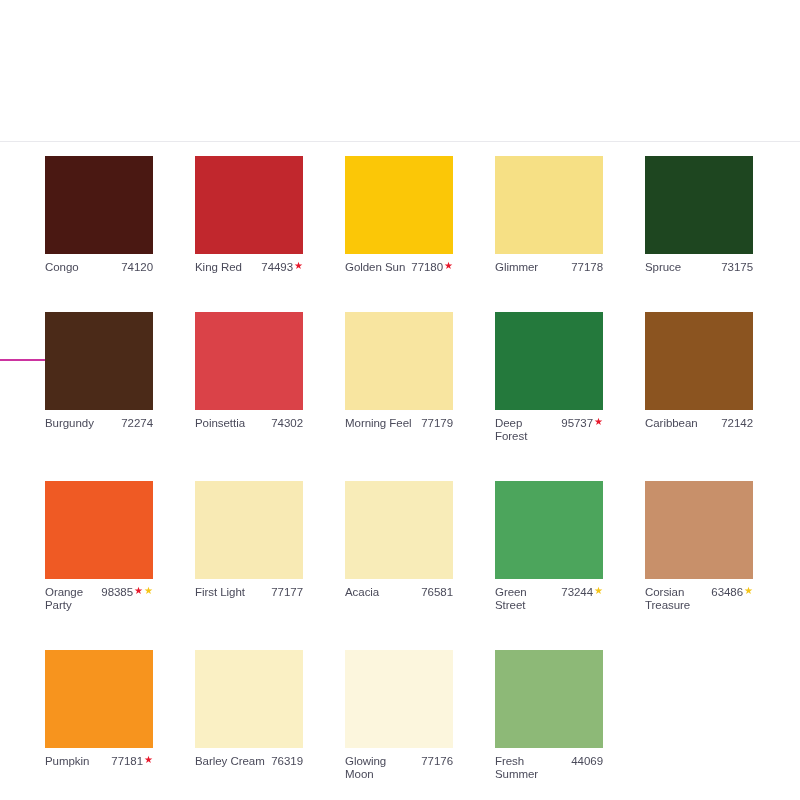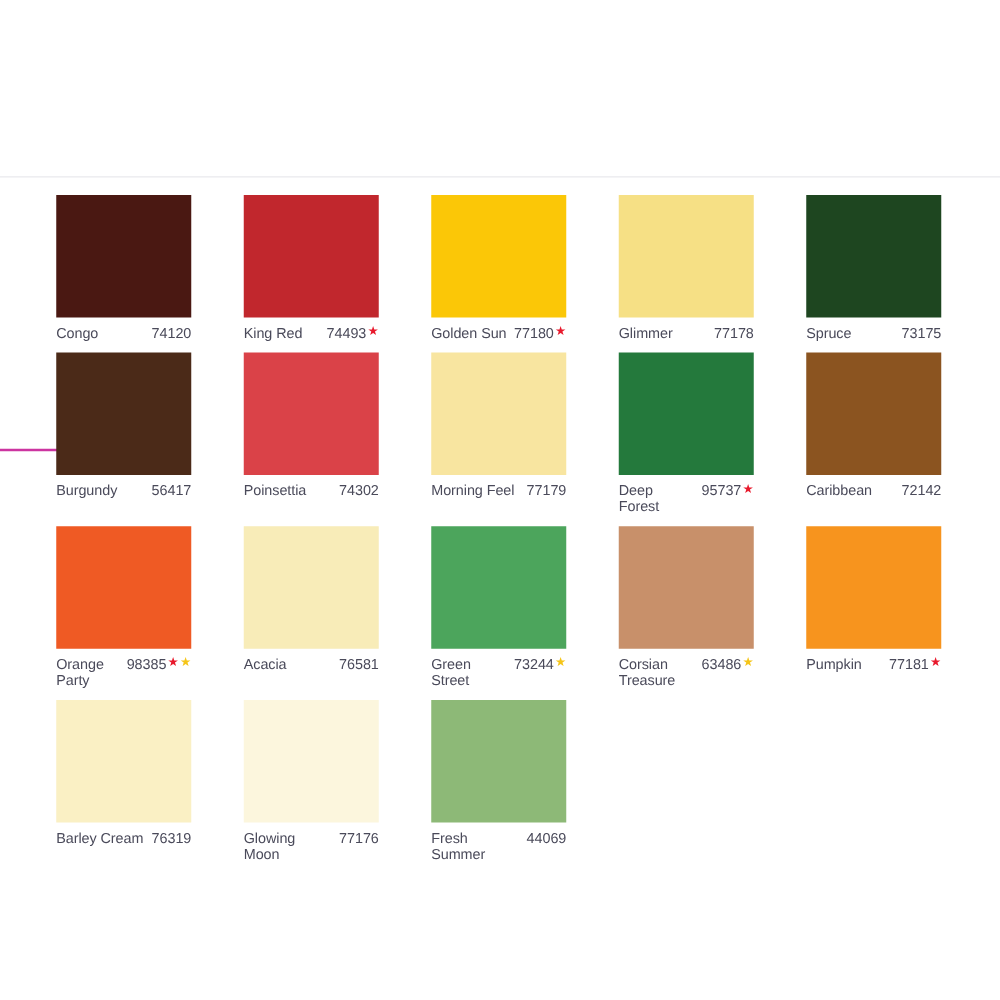--- a/index.html
+++ b/index.html
@@ -47,21 +47,21 @@
     top: 156px;
     width: 710px;
     display: grid;
     grid-template-columns: repeat(5, 108px);
     column-gap: 42px;
     row-gap: 0px;
   }
 
   .swatch-cell {
     width: 108px;
-    padding-bottom: 8px;
+    padding-bottom: 38px;
   }
 
   .swatch-chip {
     width: 108px;
     height: 98px;
     display: block;
   }
 
   .swatch-meta {
     display: flex;
@@ -157,21 +157,21 @@
           <span class="swatch-code-wrap">
             <span class="swatch-code">73175</span>
           </span>
         </div>
       </div>
       <div class="swatch-cell">
         <div class="swatch-chip" style="background: rgb(75, 42, 24);"></div>
         <div class="swatch-meta">
           <span class="swatch-name">Burgundy</span>
           <span class="swatch-code-wrap">
-            <span class="swatch-code">56417</span>
+            <span class="swatch-code">72274</span>
           </span>
         </div>
       </div>
       <div class="swatch-cell">
         <div class="swatch-chip" style="background: rgb(218, 66, 72);"></div>
         <div class="swatch-meta">
           <span class="swatch-name">Poinsettia</span>
           <span class="swatch-code-wrap">
             <span class="swatch-code">74302</span>
           </span>
@@ -206,20 +206,29 @@
         </div>
       </div>
       <div class="swatch-cell">
         <div class="swatch-chip" style="background: rgb(239, 90, 36);"></div>
         <div class="swatch-meta">
           <span class="swatch-name">Orange Party</span>
           <span class="swatch-code-wrap">
             <span class="swatch-code">98385</span>
             <span class="star star-red">★</span>
             <span class="star star-yellow">★</span>
+          </span>
+        </div>
+      </div>
+      <div class="swatch-cell">
+        <div class="swatch-chip" style="background: rgb(248, 234, 180);"></div>
+        <div class="swatch-meta">
+          <span class="swatch-name">First Light</span>
+          <span class="swatch-code-wrap">
+            <span class="swatch-code">77177</span>
           </span>
         </div>
       </div>
       <div class="swatch-cell">
         <div class="swatch-chip" style="background: rgb(248, 236, 184);"></div>
         <div class="swatch-meta">
           <span class="swatch-name">Acacia</span>
           <span class="swatch-code-wrap">
             <span class="swatch-code">76581</span>
           </span>

